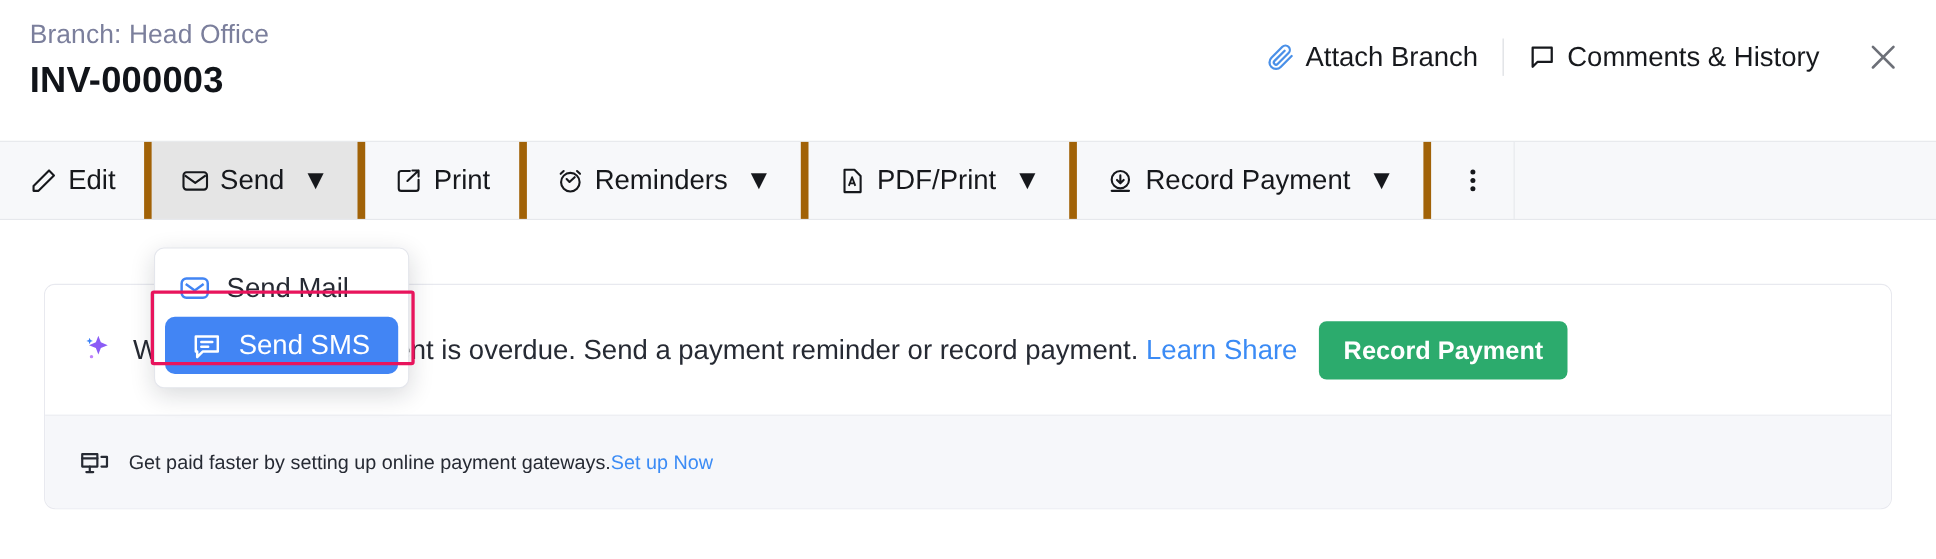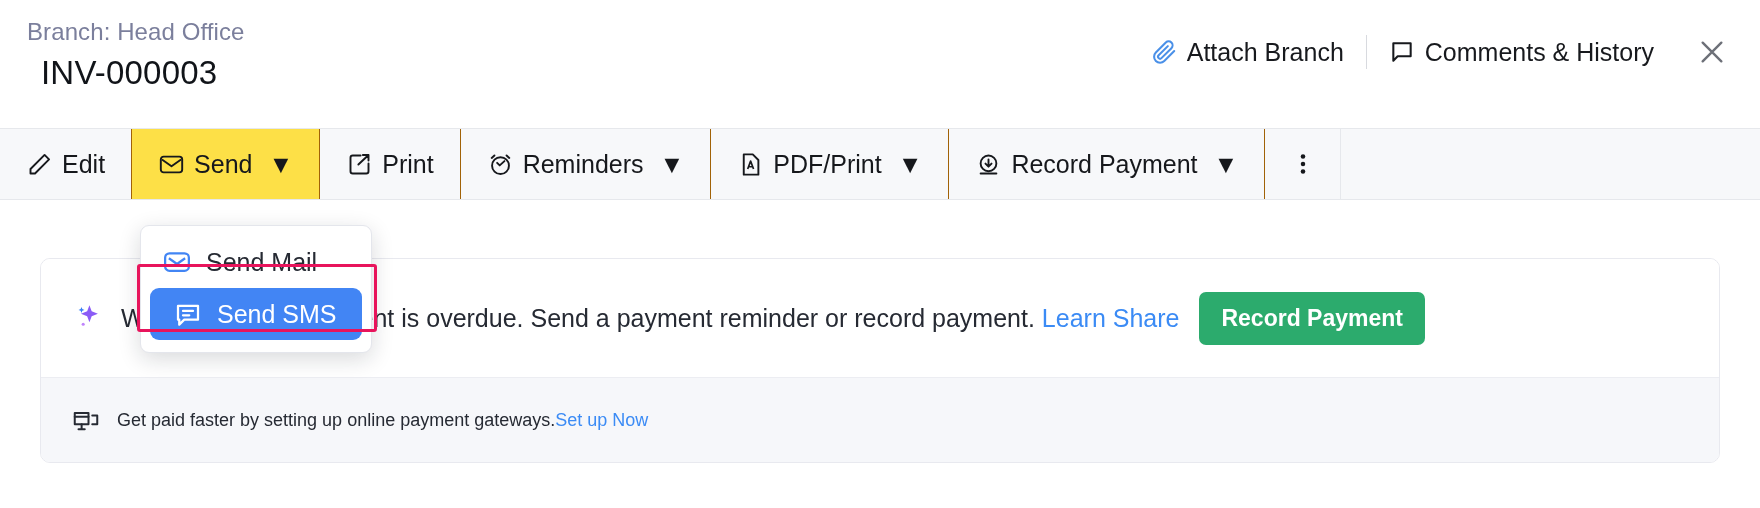--- a/index.html
+++ b/index.html
@@ -11,22 +11,22 @@
   }
   .page { position: relative; width: 1760px; height: 508px; background:#fff; }
 
   
   .header { position: absolute; left: 0; top: 0; width: 1760px; height: 128px; background:#fff; }
   .branch {
     position: absolute; left: 27px; top: 18px;
     font-size: 24px; color:#7b7f9c; letter-spacing:.1px;
   }
   .doc-title {
-    position: absolute; left: 41px; top: 54px;
-    font-size: 33px; font-weight: 400; color:#111419; letter-spacing:.2px;
+    position: absolute; left: 27px; top: 54px;
+    font-size: 33px; font-weight: 700; color:#111419; letter-spacing:.2px;
   }
   .header-actions {
     position: absolute; right: 22px; top: 34px;
     display:flex; align-items:center; gap: 0px;
   }
   .hdr-btn {
     display:flex; align-items:center; gap:10px;
     font-size:25px; color:#17191d; cursor:pointer;
     padding: 2px 18px;
   }
@@ -35,25 +35,25 @@
 
   
   .toolbar {
     position:absolute; left:0; top:128px; width:1760px; height:72px;
     background:#f7f8fa; border-top:1px solid #e6e8ec; border-bottom:1px solid #e6e8ec;
     display:flex; align-items:stretch;
   }
   .tb-item {
     display:flex; align-items:center; gap:9px;
     padding: 0 26px;
-    border-right:1px solid #a16207;
+    border-right:7px solid #a16207;
     font-size:25px; color:#16181c; cursor:pointer;
     white-space:nowrap;
   }
-  .tb-item.active { background:#fde047; }
+  .tb-item.active { background:#e5e5e5; }
   .tb-item .caret { margin-left:7px; }
   .tb-kebab {
     display:flex; align-items:center; justify-content:center;
     width:76px; border-right:1px solid #e6e8ec; cursor:pointer;
   }
   .tb-filler { flex:1 1 auto; }
 
   
   .card {
     position:absolute; left:40px; top:258px; width:1680px; height:205px;

